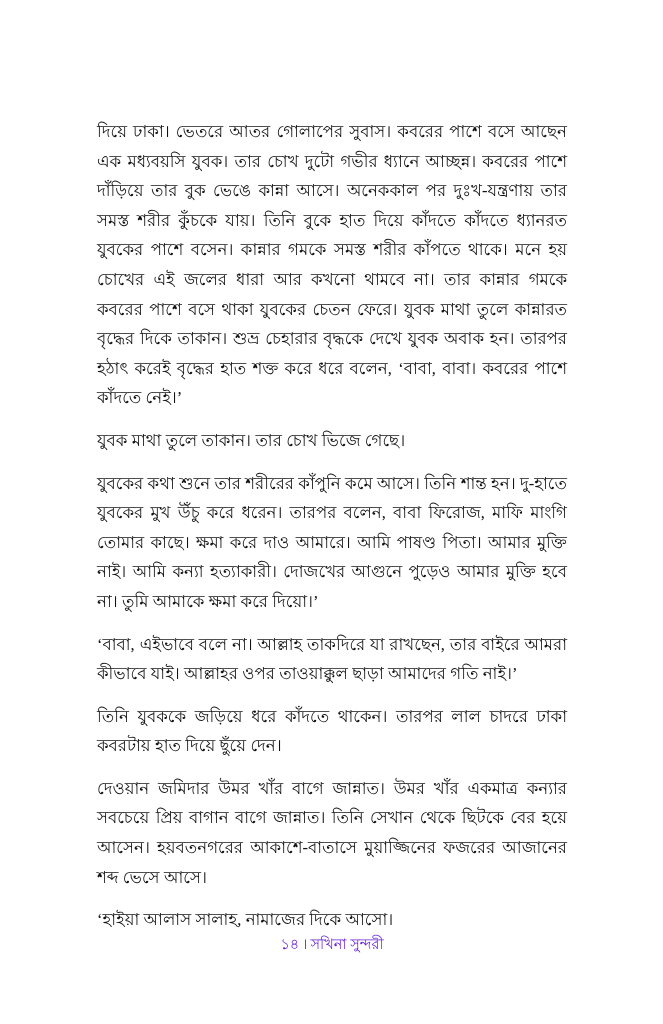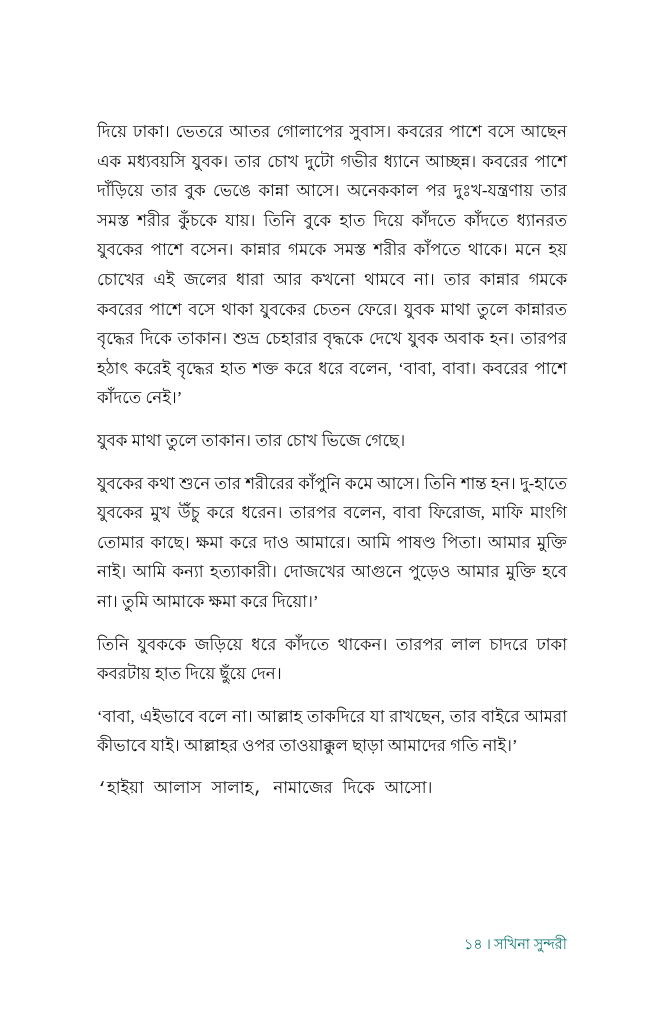--- a/index.html
+++ b/index.html
@@ -38,57 +38,57 @@
     letter-spacing: 0px;
     -webkit-font-feature-settings: "liga" 1, "kern" 1;
     font-feature-settings: "liga" 1, "kern" 1;
   }
   .para:last-of-type {
     margin-bottom: 0;
   }
   
   .para.lines {
     text-align: left;
-    font-family: Liberation Mono, monospace;
   }
   .para.lines .line {
     display: block;
   }
   .footer {
     position: absolute;
     left: 97px;
     top: 933px;
     width: 470px;
     font-size: 14.5px;
     line-height: 22px;
-    color: #0f766e;
-    text-align: right;
+    color: #6d28d9;
+    text-align: center;
   }
   .footer .sep {
     display: inline-block;
     padding: 0 3px;
   }
 </style>
 </head>
 <body>
 
 <div class="page">
 
   <div class="text-block">
 
     <p class="para">দিয়ে ঢাকা। ভেতরে আতর গোলাপের সুবাস। কবরের পাশে বসে আছেন এক মধ্যবয়সি যুবক। তার চোখ দুটো গভীর ধ্যানে আচ্ছন্ন। কবরের পাশে দাঁড়িয়ে তার বুক ভেঙে কান্না আসে। অনেককাল পর দুঃখ-যন্ত্রণায় তার সমস্ত শরীর কুঁচকে যায়। তিনি বুকে হাত দিয়ে কাঁদতে কাঁদতে ধ্যানরত যুবকের পাশে বসেন। কান্নার গমকে সমস্ত শরীর কাঁপতে থাকে। মনে হয় চোখের এই জলের ধারা আর কখনো থামবে না। তার কান্নার গমকে কবরের পাশে বসে থাকা যুবকের চেতন ফেরে। যুবক মাথা তুলে কান্নারত বৃদ্ধের দিকে তাকান। শুভ্র চেহারার বৃদ্ধকে দেখে যুবক অবাক হন। তারপর হঠাৎ করেই বৃদ্ধের হাত শক্ত করে ধরে বলেন, ‘বাবা, বাবা। কবরের পাশে কাঁদতে নেই।’</p>
 
     <p class="para">যুবক মাথা তুলে তাকান। তার চোখ ভিজে গেছে।</p>
 
     <p class="para">যুবকের কথা শুনে তার শরীরের কাঁপুনি কমে আসে। তিনি শান্ত হন। দু-হাতে যুবকের মুখ উঁচু করে ধরেন। তারপর বলেন, বাবা ফিরোজ, মাফি মাংগি তোমার কাছে। ক্ষমা করে দাও আমারে। আমি পাষণ্ড পিতা। আমার মুক্তি নাই। আমি কন্যা হত্যাকারী। দোজখের আগুনে পুড়েও আমার মুক্তি হবে না। তুমি আমাকে ক্ষমা করে দিয়ো।’</p>
 
+    <p class="para">‘বাবা, এইভাবে বলে না। আল্লাহ তাকদিরে যা রাখছেন, তার বাইরে আমরা কীভাবে যাই। আল্লাহর ওপর তাওয়াক্কুল ছাড়া আমাদের গতি নাই।’</p>
+
     <p class="para">তিনি যুবককে জড়িয়ে ধরে কাঁদতে থাকেন। তারপর লাল চাদরে ঢাকা কবরটায় হাত দিয়ে ছুঁয়ে দেন।</p>
 
-    <p class="para">‘বাবা, এইভাবে বলে না। আল্লাহ তাকদিরে যা রাখছেন, তার বাইরে আমরা কীভাবে যাই। আল্লাহর ওপর তাওয়াক্কুল ছাড়া আমাদের গতি নাই।’</p>
-
+    <p class="para">দেওয়ান জমিদার উমর খাঁর বাগে জান্নাত। উমর খাঁর একমাত্র কন্যার সবচেয়ে প্রিয় বাগান বাগে জান্নাত। তিনি সেখান থেকে ছিটকে বের হয়ে আসেন। হয়বতনগরের আকাশে-বাতাসে মুয়াজ্জিনের ফজরের আজানের শব্দ ভেসে আসে।</p>
 
     <p class="para lines">
       <span class="line">‘হাইয়া আলাস সালাহ, নামাজের দিকে আসো।</span>
     </p>
 
   </div>
 
   <div class="footer">
     <span>১৪</span><span class="sep">।</span><span>সখিনা সুন্দরী</span>
   </div>

